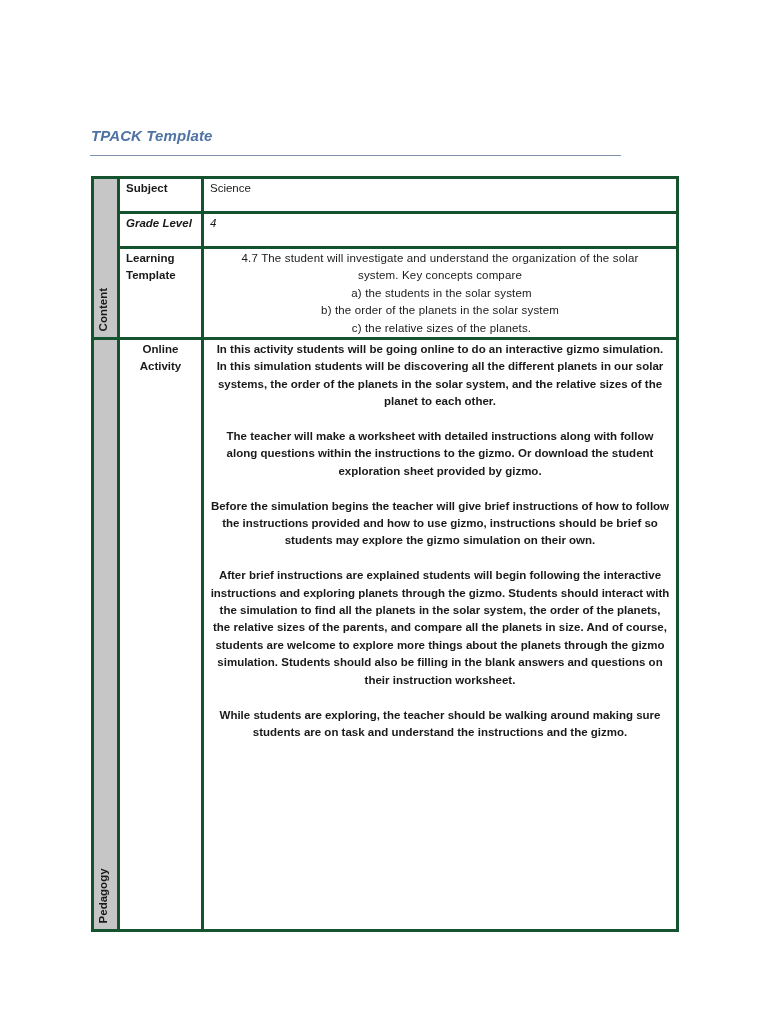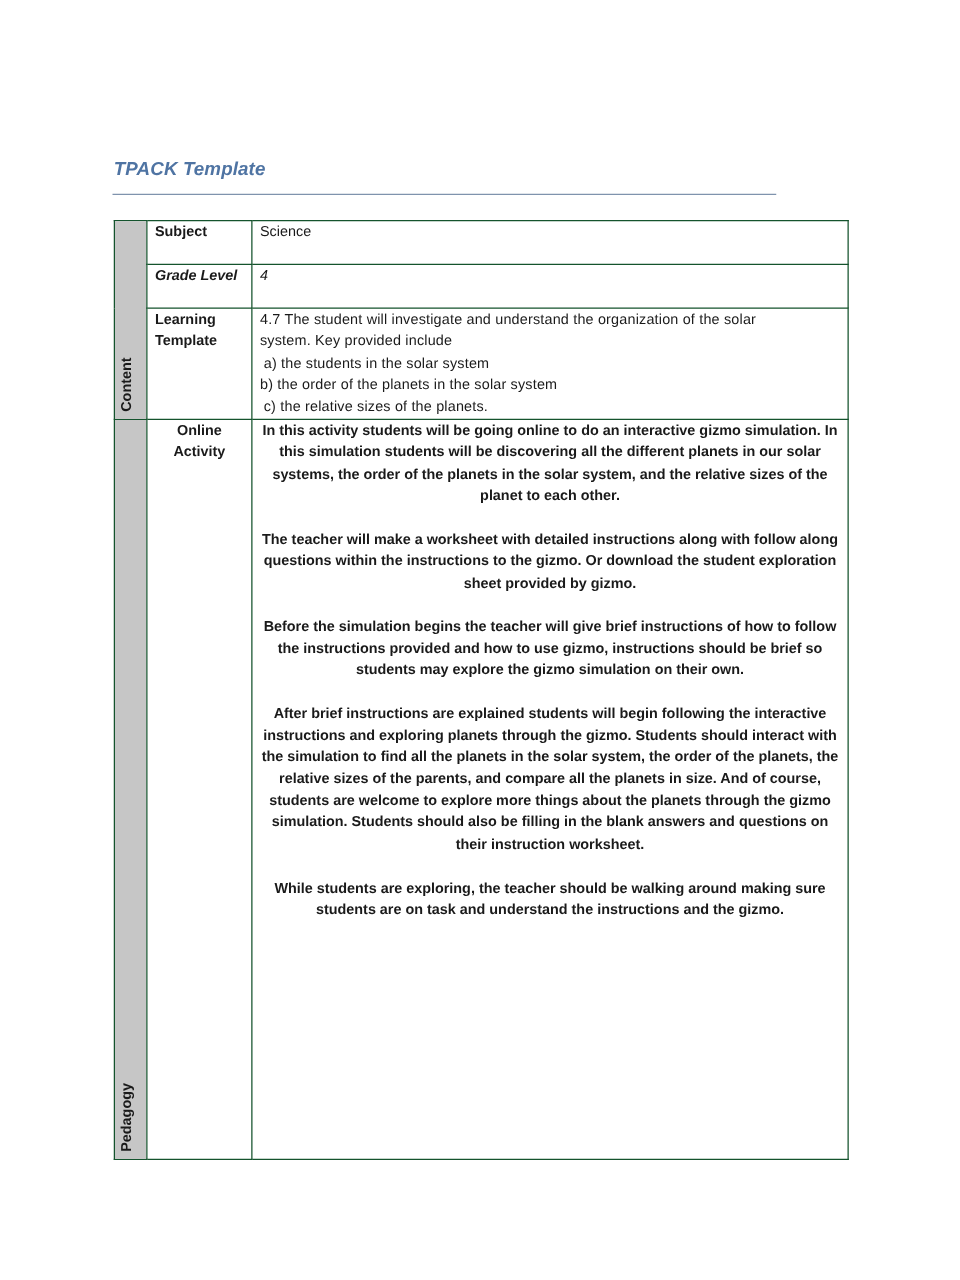--- a/index.html
+++ b/index.html
@@ -37,21 +37,21 @@
     .tpack-table {
       position: absolute;
       left: 91px;
       top: 176px;
       width: 588px;
       height: 750px;
       border-collapse: collapse;
       table-layout: fixed;
     }
     .tpack-table td {
-      border: 1px solid #14532d;
+      border: 3px solid #14532d;
       vertical-align: top;
       padding: 0;
       font-size: 11.5px;
       line-height: 17.4px;
     }
     .col-side { width: 26px; }
     .col-label { width: 84px; }
     .col-content { width: auto; }
     .side-cell {
       background: #c6c6c6;
@@ -82,21 +82,21 @@
     }
     .value-cell .value-text {
       display: block;
       padding-top: 1px;
     }
     .objective-cell {
       font-weight: normal;
       font-size: 11.5px;
       letter-spacing: 0.15px;
     }
-    .objective-line { display: block; white-space: nowrap; }
+    .objective-line { display: block; white-space: nowrap; text-align: center; }
     .indent { padding-left: 3px; }
     .activity-cell {
       font-weight: bold;
       font-size: 11.5px;
       line-height: 17.4px;
     }
     .activity-cell p {
       margin: 0 0 17.4px 0;
     }
     .row-subject { height: 35px; }
@@ -136,21 +136,21 @@
         <span class="value-text">4</span>
       </td>
     </tr>
     <tr class="row-objective">
       <td class="label-cell">
         <span class="label-text">Learning Template</span>
       </td>
       <td class="value-cell objective-cell">
         <span class="value-text">
           <span class="objective-line">4.7 The student will investigate and understand the organization of the solar</span>
-          <span class="objective-line">system. Key provided include</span>
+          <span class="objective-line">system. Key concepts compare</span>
           <span class="objective-line indent"> a) the students in the solar system</span>
           <span class="objective-line">b) the order of the planets in the solar system</span>
           <span class="objective-line indent"> c) the relative sizes of the planets.</span>
         </span>
       </td>
     </tr>
     <tr class="row-activity">
       <td class="side-cell">
         <span class="side-text">Pedagogy</span>
       </td>

